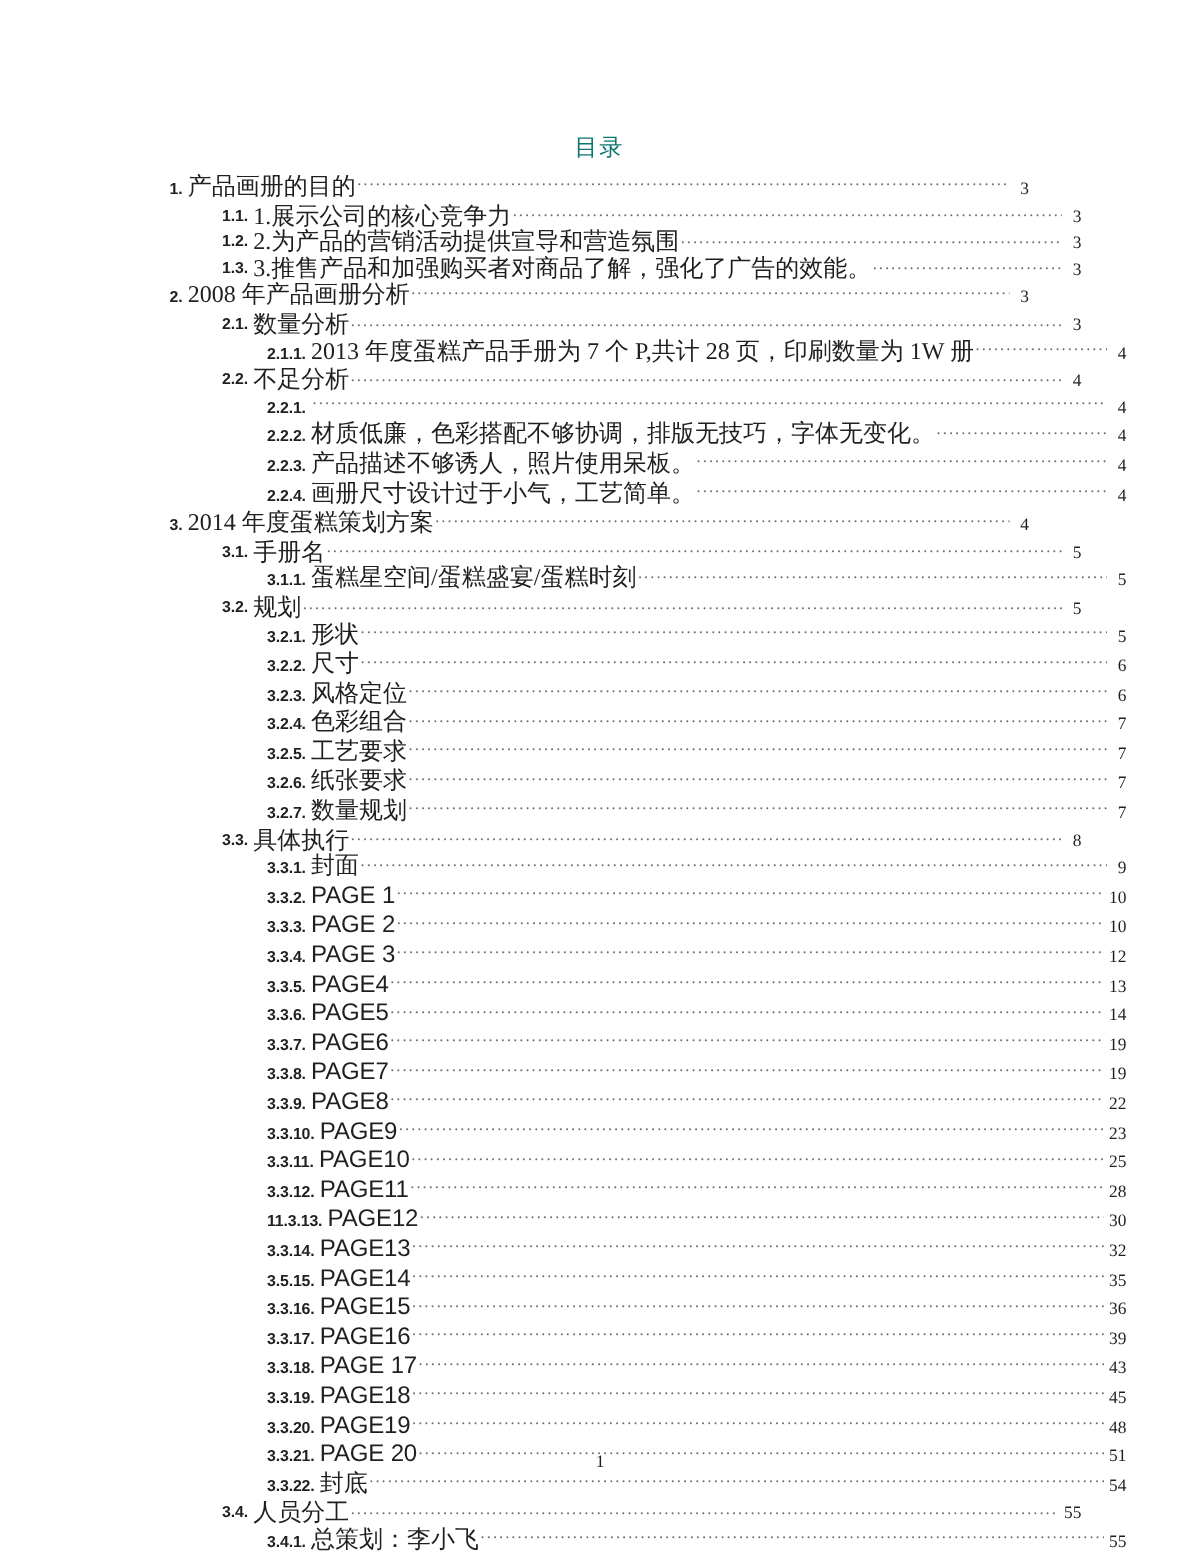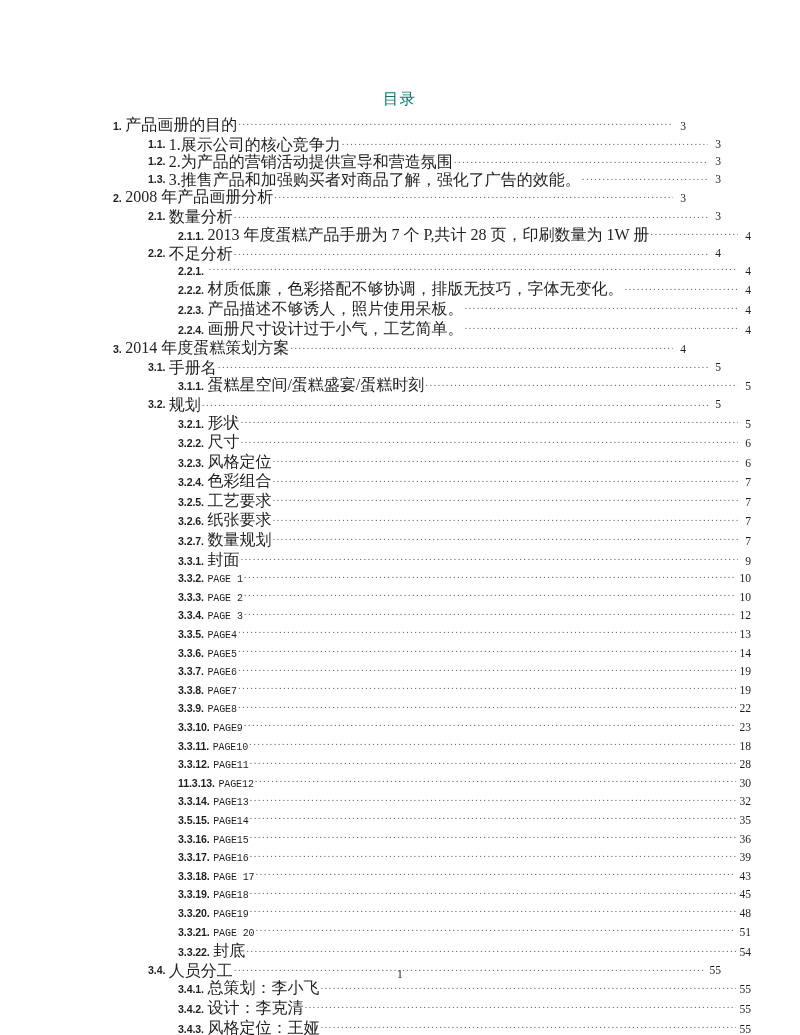--- a/index.html
+++ b/index.html
@@ -63,22 +63,22 @@
     padding-right: 3.5px;
   }
 
   .toc-entry .txt {
     flex: 0 0 auto;
     font-family: Liberation Serif, serif;
     font-size: 16px;
   }
   
   .toc-entry.latin .txt {
-    font-family: Liberation Mono, monospace;
-    font-size: 10px;
+    font-family: Liberation Sans, sans-serif;
+    font-size: 16px;
     font-weight: 400;
     letter-spacing: -0.1px;
   }
 
   .toc-entry .leader {
     flex: 1 1 auto;
     overflow: hidden;
     height: 11px;
     position: relative;
     margin: 0 2px 0 1px;
@@ -261,20 +261,26 @@
           <span class="txt">纸张要求</span>
           <span class="leader"></span>
           <span class="pg">7</span>
         </div>
         <div class="toc-entry lvl-3">
           <span class="num">3.2.7.</span>
           <span class="txt">数量规划</span>
           <span class="leader"></span>
           <span class="pg">7</span>
         </div>
+        <div class="toc-entry lvl-2">
+          <span class="num">3.3.</span>
+          <span class="txt">具体执行</span>
+          <span class="leader"></span>
+          <span class="pg">8</span>
+        </div>
         <div class="toc-entry lvl-3">
           <span class="num">3.3.1.</span>
           <span class="txt">封面</span>
           <span class="leader"></span>
           <span class="pg">9</span>
         </div>
         <div class="toc-entry lvl-3 latin">
           <span class="num">3.3.2.</span>
           <span class="txt">PAGE 1</span>
           <span class="leader"></span>
@@ -325,21 +331,21 @@
         <div class="toc-entry lvl-3 latin">
           <span class="num">3.3.10.</span>
           <span class="txt">PAGE9</span>
           <span class="leader"></span>
           <span class="pg">23</span>
         </div>
         <div class="toc-entry lvl-3 latin">
           <span class="num">3.3.11.</span>
           <span class="txt">PAGE10</span>
           <span class="leader"></span>
-          <span class="pg">18</span>
+          <span class="pg">25</span>
         </div>
         <div class="toc-entry lvl-3 latin">
           <span class="num">3.3.12.</span>
           <span class="txt">PAGE11</span>
           <span class="leader"></span>
           <span class="pg">28</span>
         </div>
         <div class="toc-entry lvl-3 latin">
           <span class="num">11.3.13.</span>
           <span class="txt">PAGE12</span>

